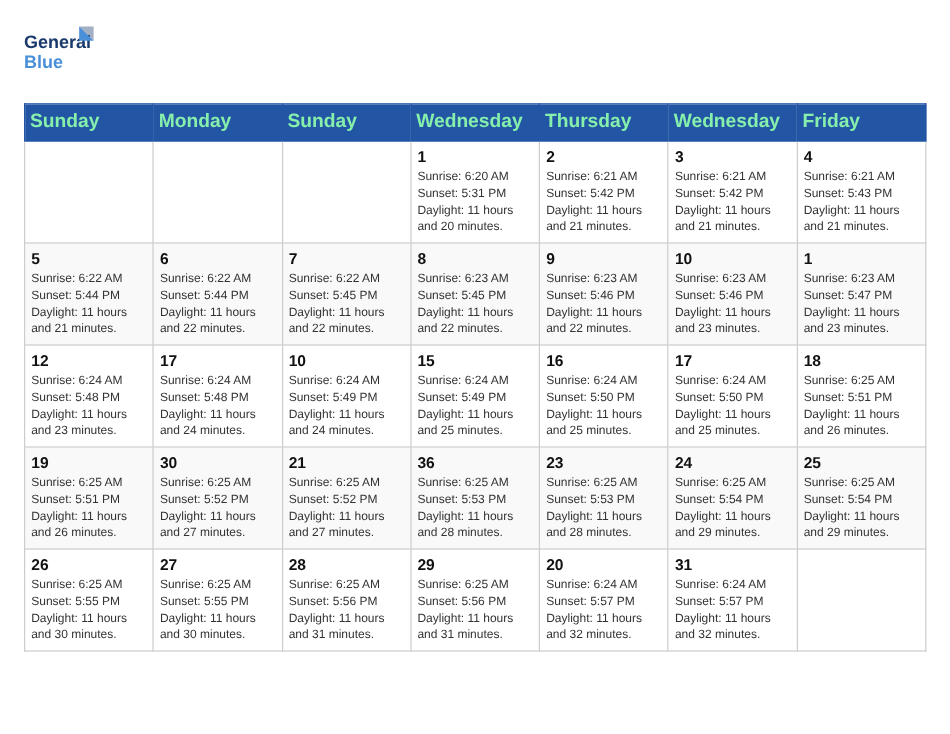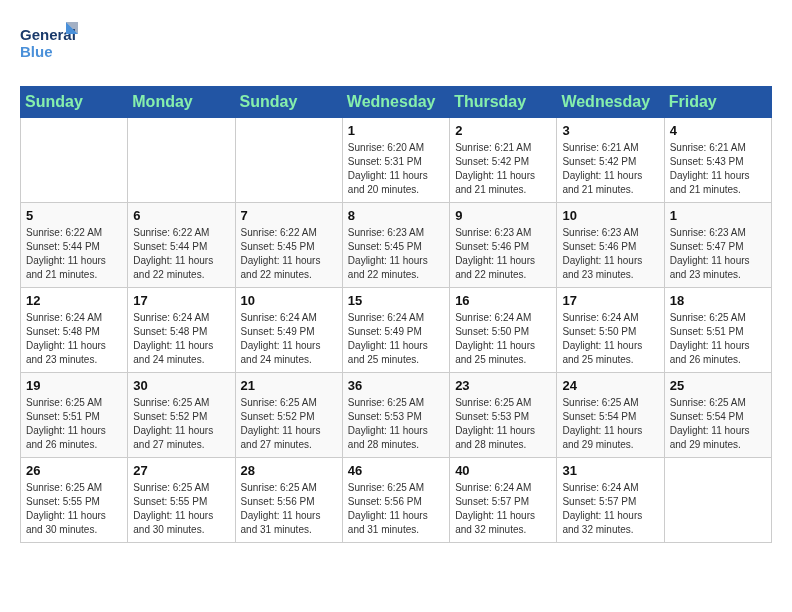--- a/index.html
+++ b/index.html
@@ -277,27 +277,27 @@
 Sunset: 5:55 PM
 Daylight: 11 hours and 30 minutes.</div>
         </td>
         <td>
           <div class="day-number">28</div>
           <div class="day-info" style="white-space: pre-line;">Sunrise: 6:25 AM
 Sunset: 5:56 PM
 Daylight: 11 hours and 31 minutes.</div>
         </td>
         <td>
-          <div class="day-number">46</div>
+          <div class="day-number">29</div>
           <div class="day-info" style="white-space: pre-line;">Sunrise: 6:25 AM
 Sunset: 5:56 PM
 Daylight: 11 hours and 31 minutes.</div>
         </td>
         <td>
-          <div class="day-number">40</div>
+          <div class="day-number">20</div>
           <div class="day-info" style="white-space: pre-line;">Sunrise: 6:24 AM
 Sunset: 5:57 PM
 Daylight: 11 hours and 32 minutes.</div>
         </td>
         <td>
           <div class="day-number">31</div>
           <div class="day-info" style="white-space: pre-line;">Sunrise: 6:24 AM
 Sunset: 5:57 PM
 Daylight: 11 hours and 32 minutes.</div>
         </td>

